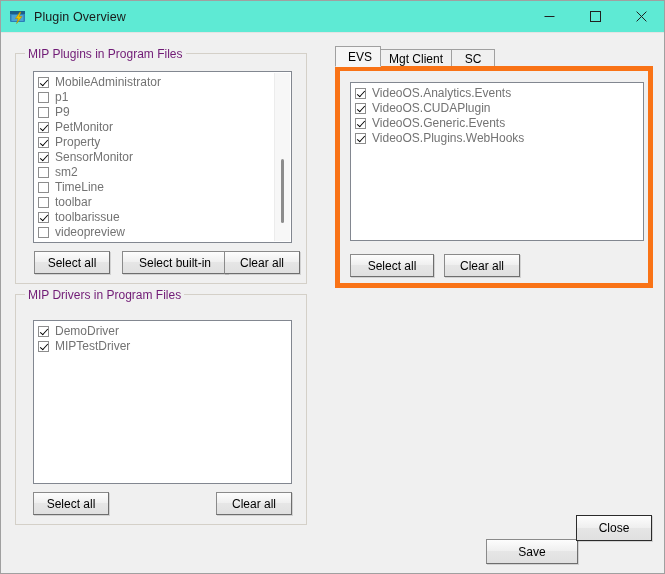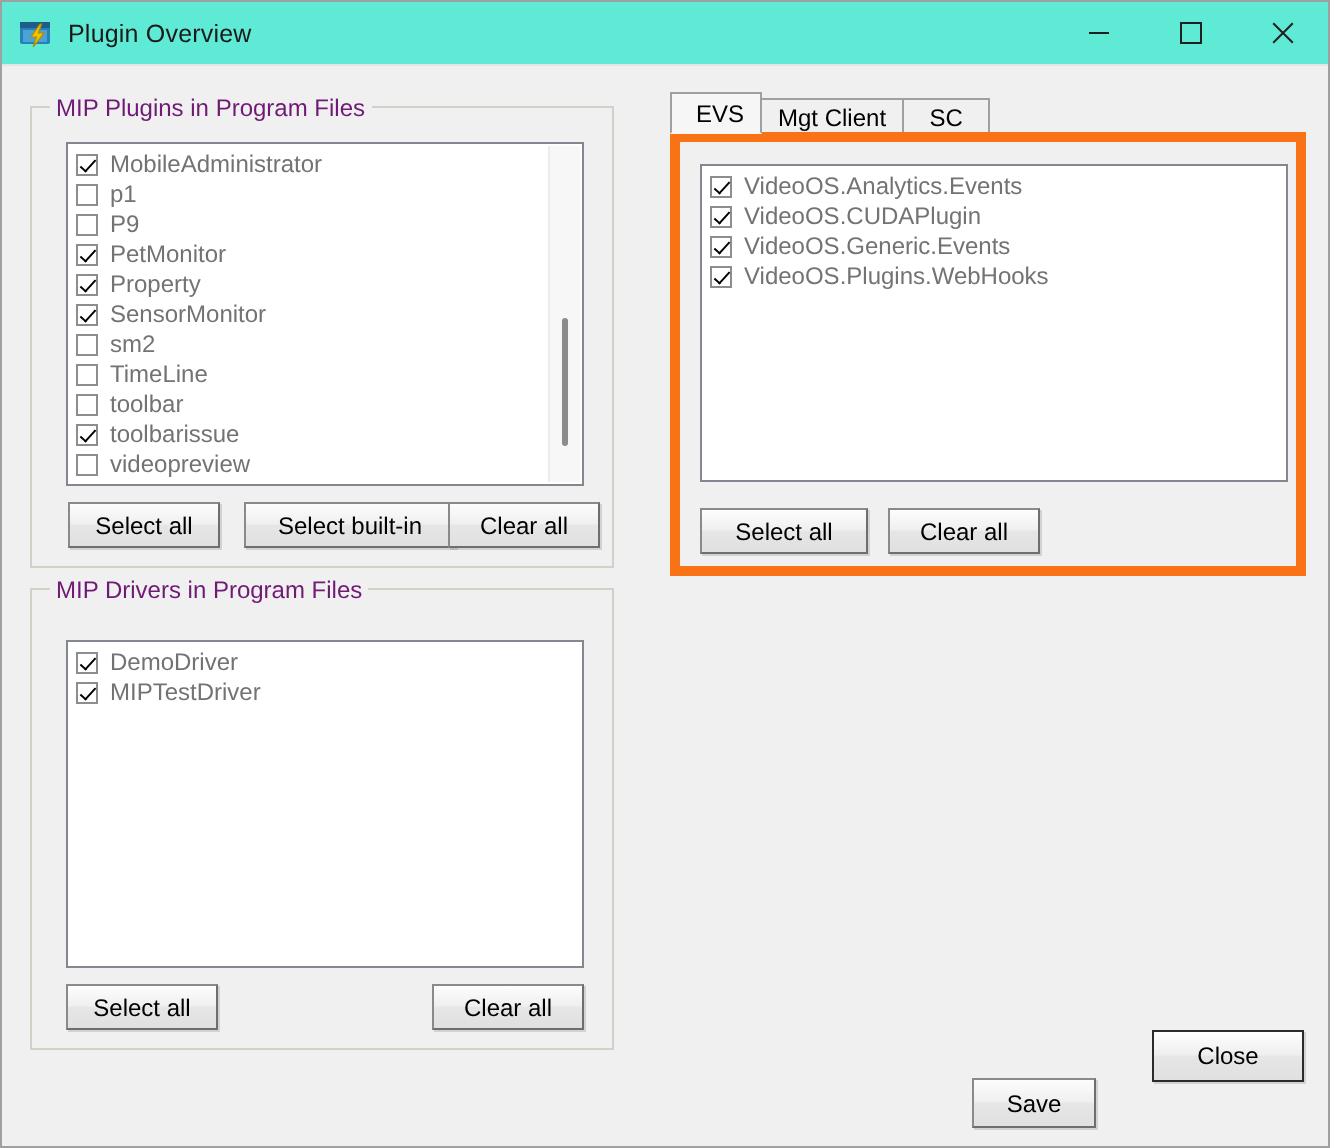--- a/index.html
+++ b/index.html
@@ -350,16 +350,16 @@
             <span class="item-label">VideoOS.Plugins.WebHooks</span>
           </div>
         </div>
       </div>
 
       <div class="btn" style="left:10px; top:183px; width:84px; height:23px;">Select all</div>
       <div class="btn" style="left:104px; top:183px; width:76px; height:23px;">Clear all</div>
     </div>
   </div>
 
-  <div class="btn" style="left:485px; top:538px; width:62px; height:25px;">Save</div>
+  <div class="btn" style="left:485px; top:538px; width:92px; height:25px;">Save</div>
   <div class="btn default" style="left:575px; top:514px; width:76px; height:26px;">Close</div>
 
 </div>
 
 </body></html>

